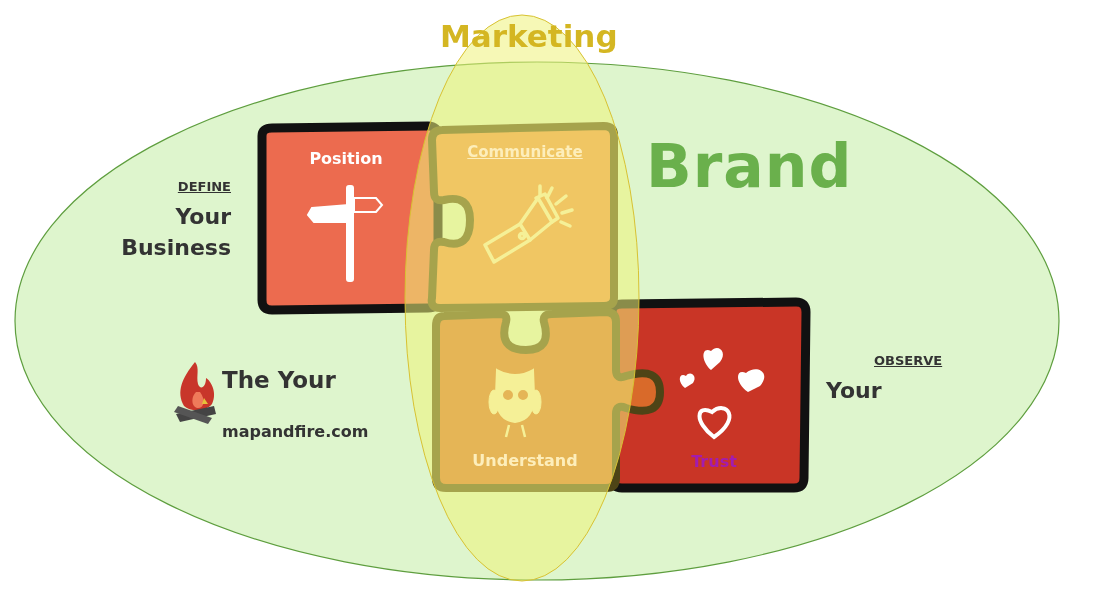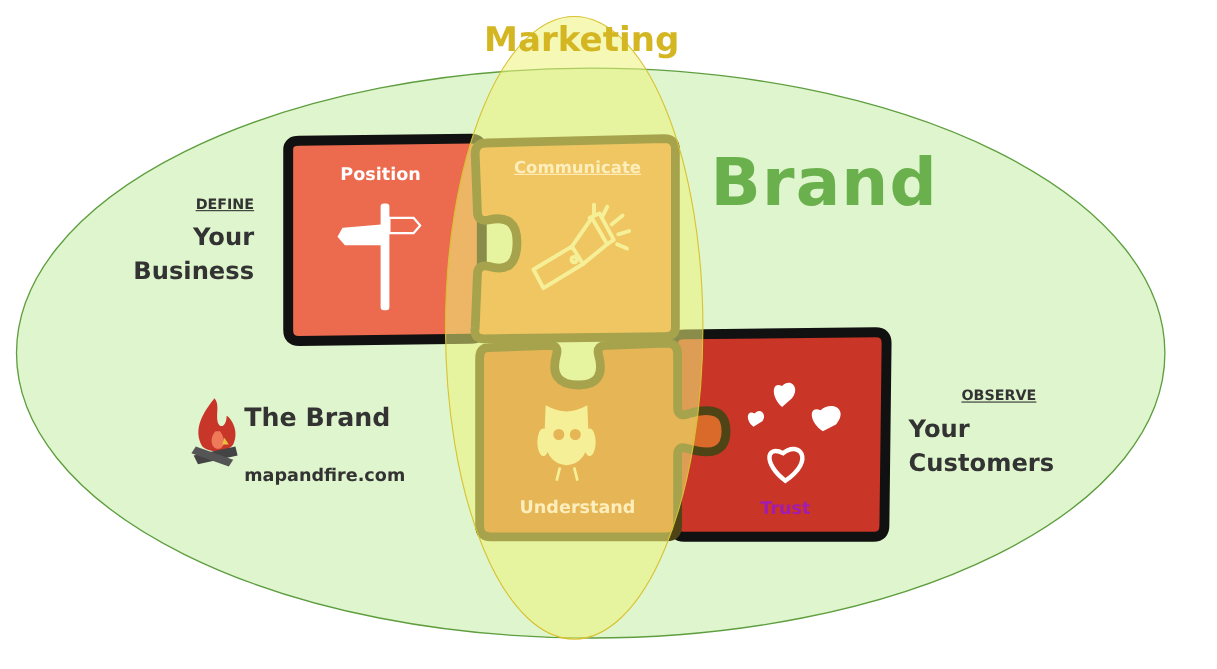--- a/index.html
+++ b/index.html
@@ -87,24 +87,23 @@
 
 <div class="txt sans kicker define-kicker">DEFINE</div>
 <div class="txt sans big-label define-label">
   <div>Your</div>
   <div>Business</div>
 </div>
 
 <div class="txt sans kicker observe-kicker">OBSERVE</div>
 <div class="txt sans big-label observe-label">
   <div>Your</div>
-  <div>Customers</div>
 </div>
 
 <div class="txt sans piece-label" style="left:266px; top:149px; color:#ffffff;">Position</div>
 <div class="txt sans piece-label" style="left:445px; top:143px; color:#fdeebb; font-size:15px;text-decoration:underline;">Communicate</div>
 <div class="txt sans piece-label" style="left:445px; top:451px; color:#fdeebb;text-align:center;">Understand</div>
 <div class="txt sans piece-label" style="left:634px; top:452px; color:#a21caf;">Trust</div>
 
 <div class="txt sans logo-title">
-  <div>The Brand</div>
+  <div>The Your</div>
 </div>
 <div class="txt sans logo-url">mapandfire.com</div>
 
 </body></html>

